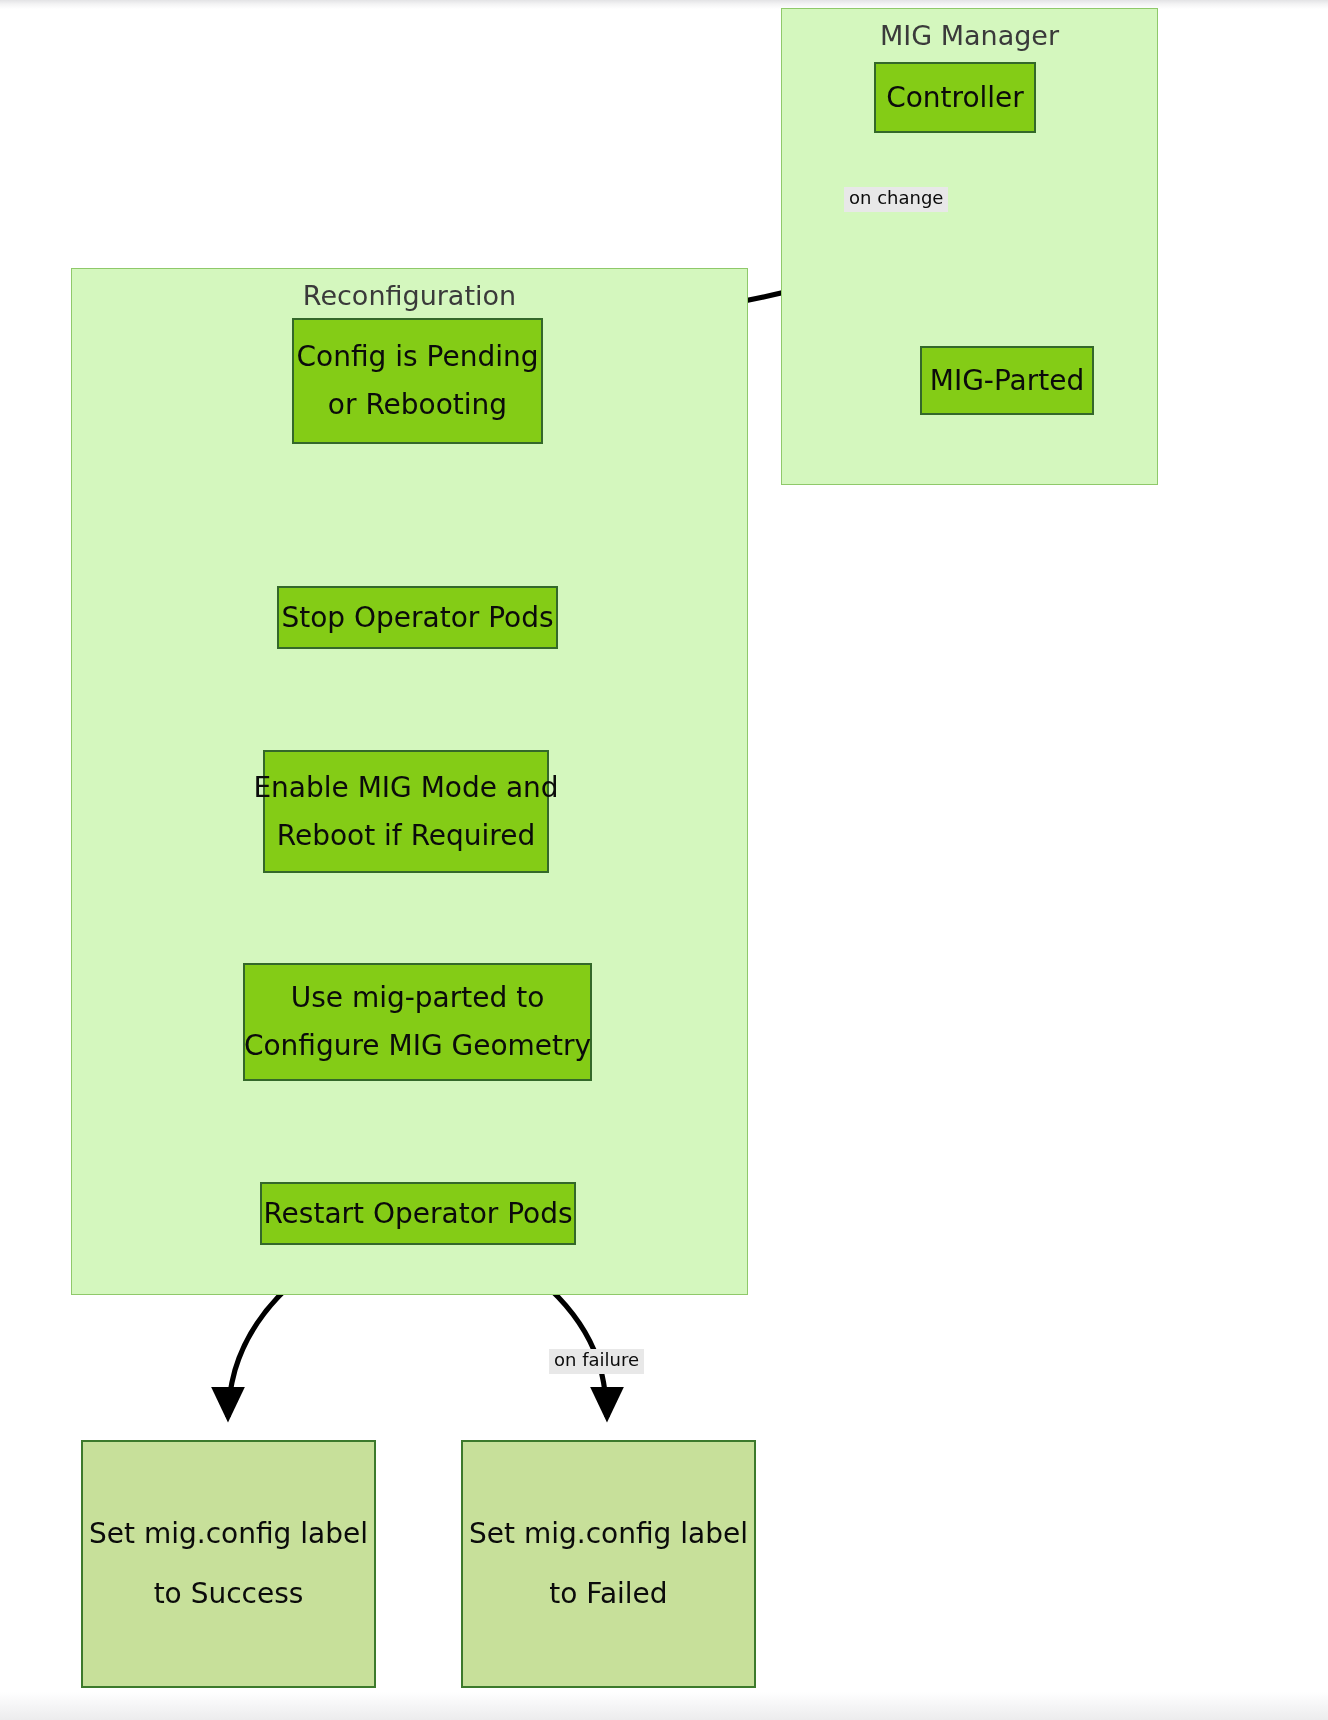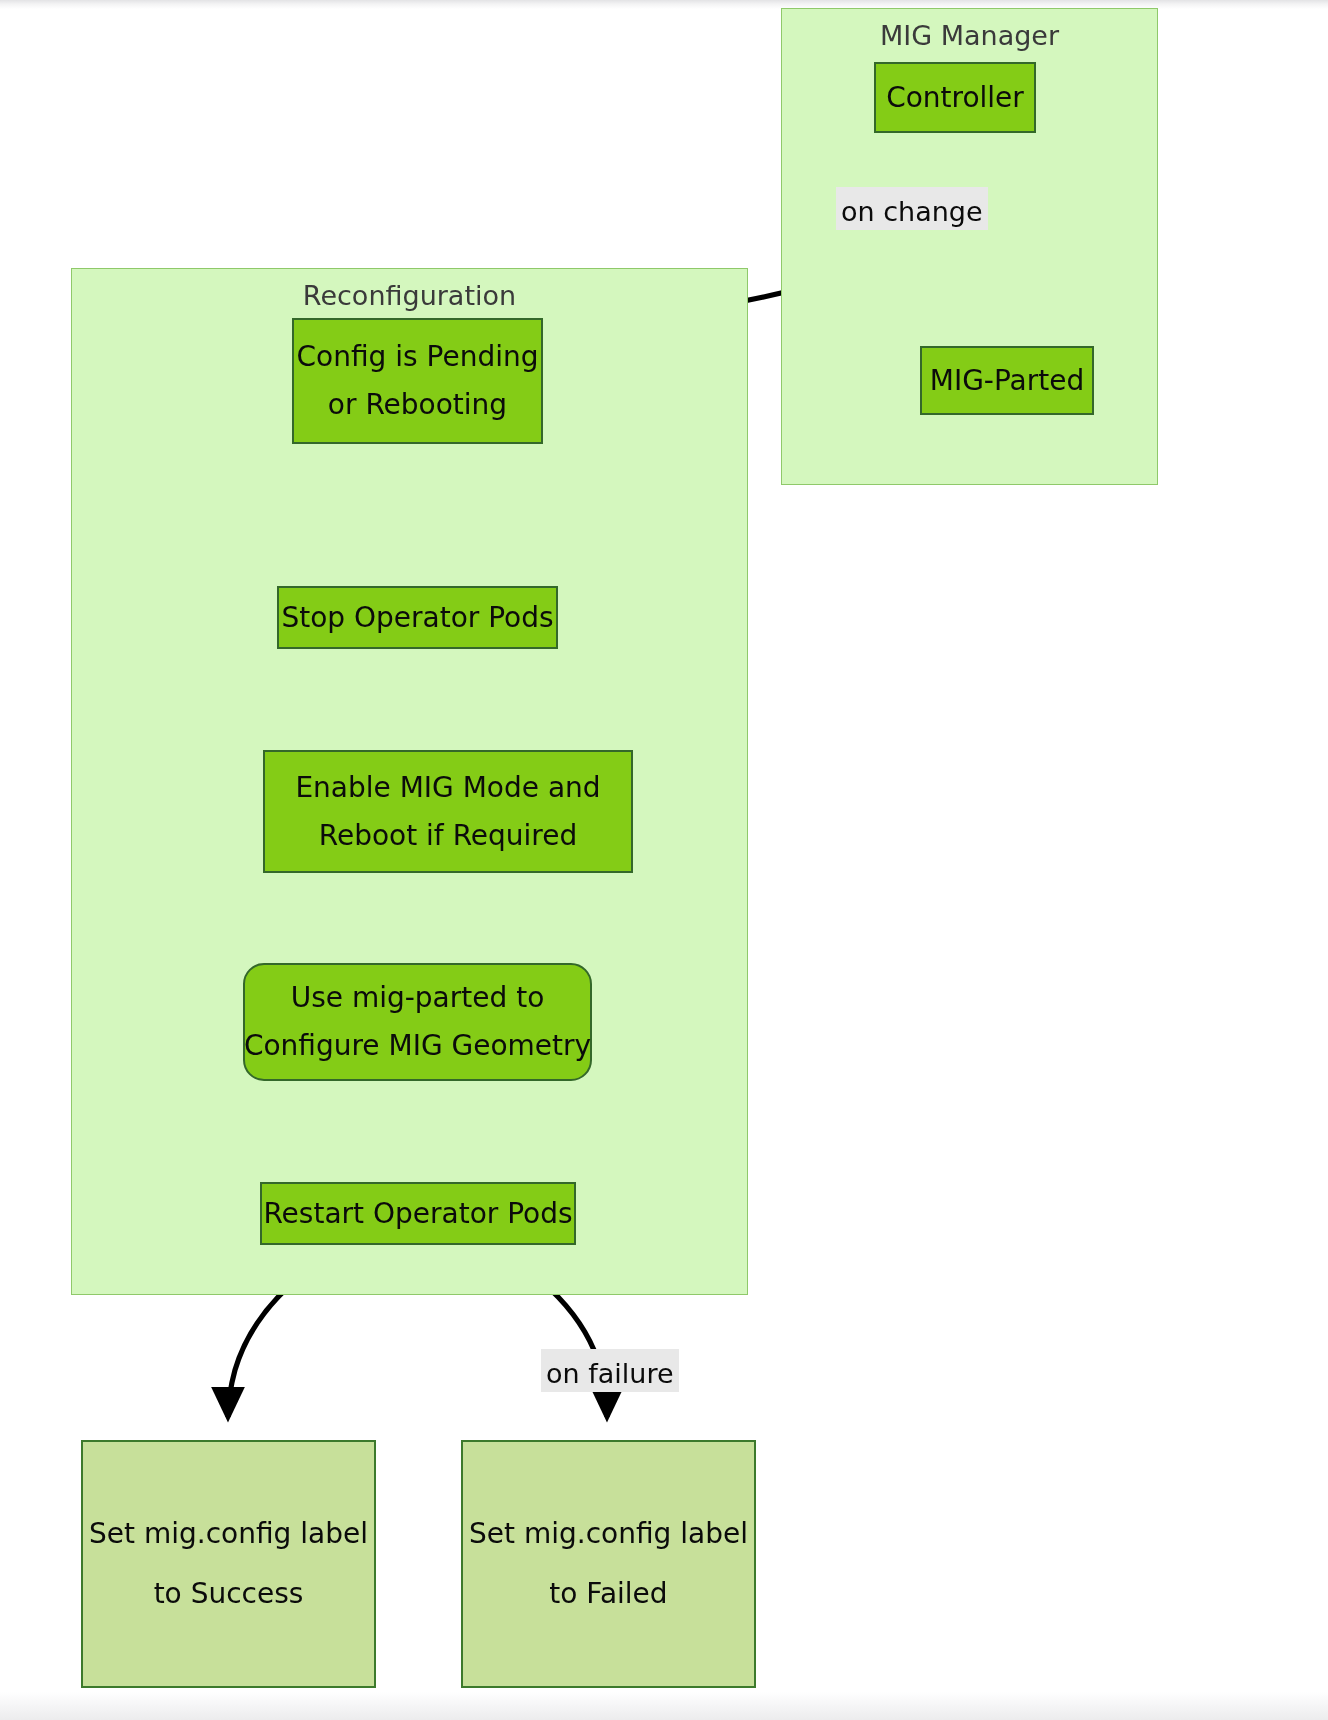--- a/index.html
+++ b/index.html
@@ -68,24 +68,25 @@
   .node.leaf {
     background: #c7e09a;
     border: 2px solid #3c7a2c;
     gap: 12px;
   }
 
   .edge-label {
     position: absolute;
     background: #e8e8e8;
     color: #0b0b0b;
-    font-size: 27px;
+    font-size: 18px;
     line-height: 1.15;
-    padding: 9px 5px 3px 5px;
+    padding: 1px 5px 3px 5px;
     white-space: nowrap;
+    margin-left: 8px;
   }
 </style>
 </head>
 <body>
 
 <div id="stage">
 
   <div class="edge-shadow-top"></div>
 
   <svg id="wires" viewBox="0 0 1328 1720">
@@ -134,26 +135,26 @@
 
   <div class="node" style="left:292px; top:318px; width:251px; height:126px;">
     <span class="ln">Config is Pending</span>
     <span class="ln">or Rebooting</span>
   </div>
 
   <div class="node" style="left:277px; top:586px; width:281px; height:63px;justify-content:center;">
     <span class="ln">Stop Operator Pods</span>
   </div>
 
-  <div class="node" style="left:263px; top:750px; width:370px; height:123px;">
+  <div class="node" style="left:263px; top:750px; width:286px; height:123px;">
     <span class="ln">Enable MIG Mode and</span>
     <span class="ln">Reboot if Required</span>
   </div>
 
-  <div class="node" style="left:243px; top:963px; width:349px; height:118px;border-radius:21px;">
+  <div class="node" style="left:243px; top:963px; width:349px; height:118px;">
     <span class="ln">Use mig-parted to</span>
     <span class="ln">Configure MIG Geometry</span>
   </div>
 
   <div class="node" style="left:260px; top:1182px; width:316px; height:63px;">
     <span class="ln">Restart Operator Pods</span>
   </div>
 
   <div class="node leaf" style="left:81px; top:1440px; width:295px; height:248px;">
     <span class="ln">Set mig.config label</span>

